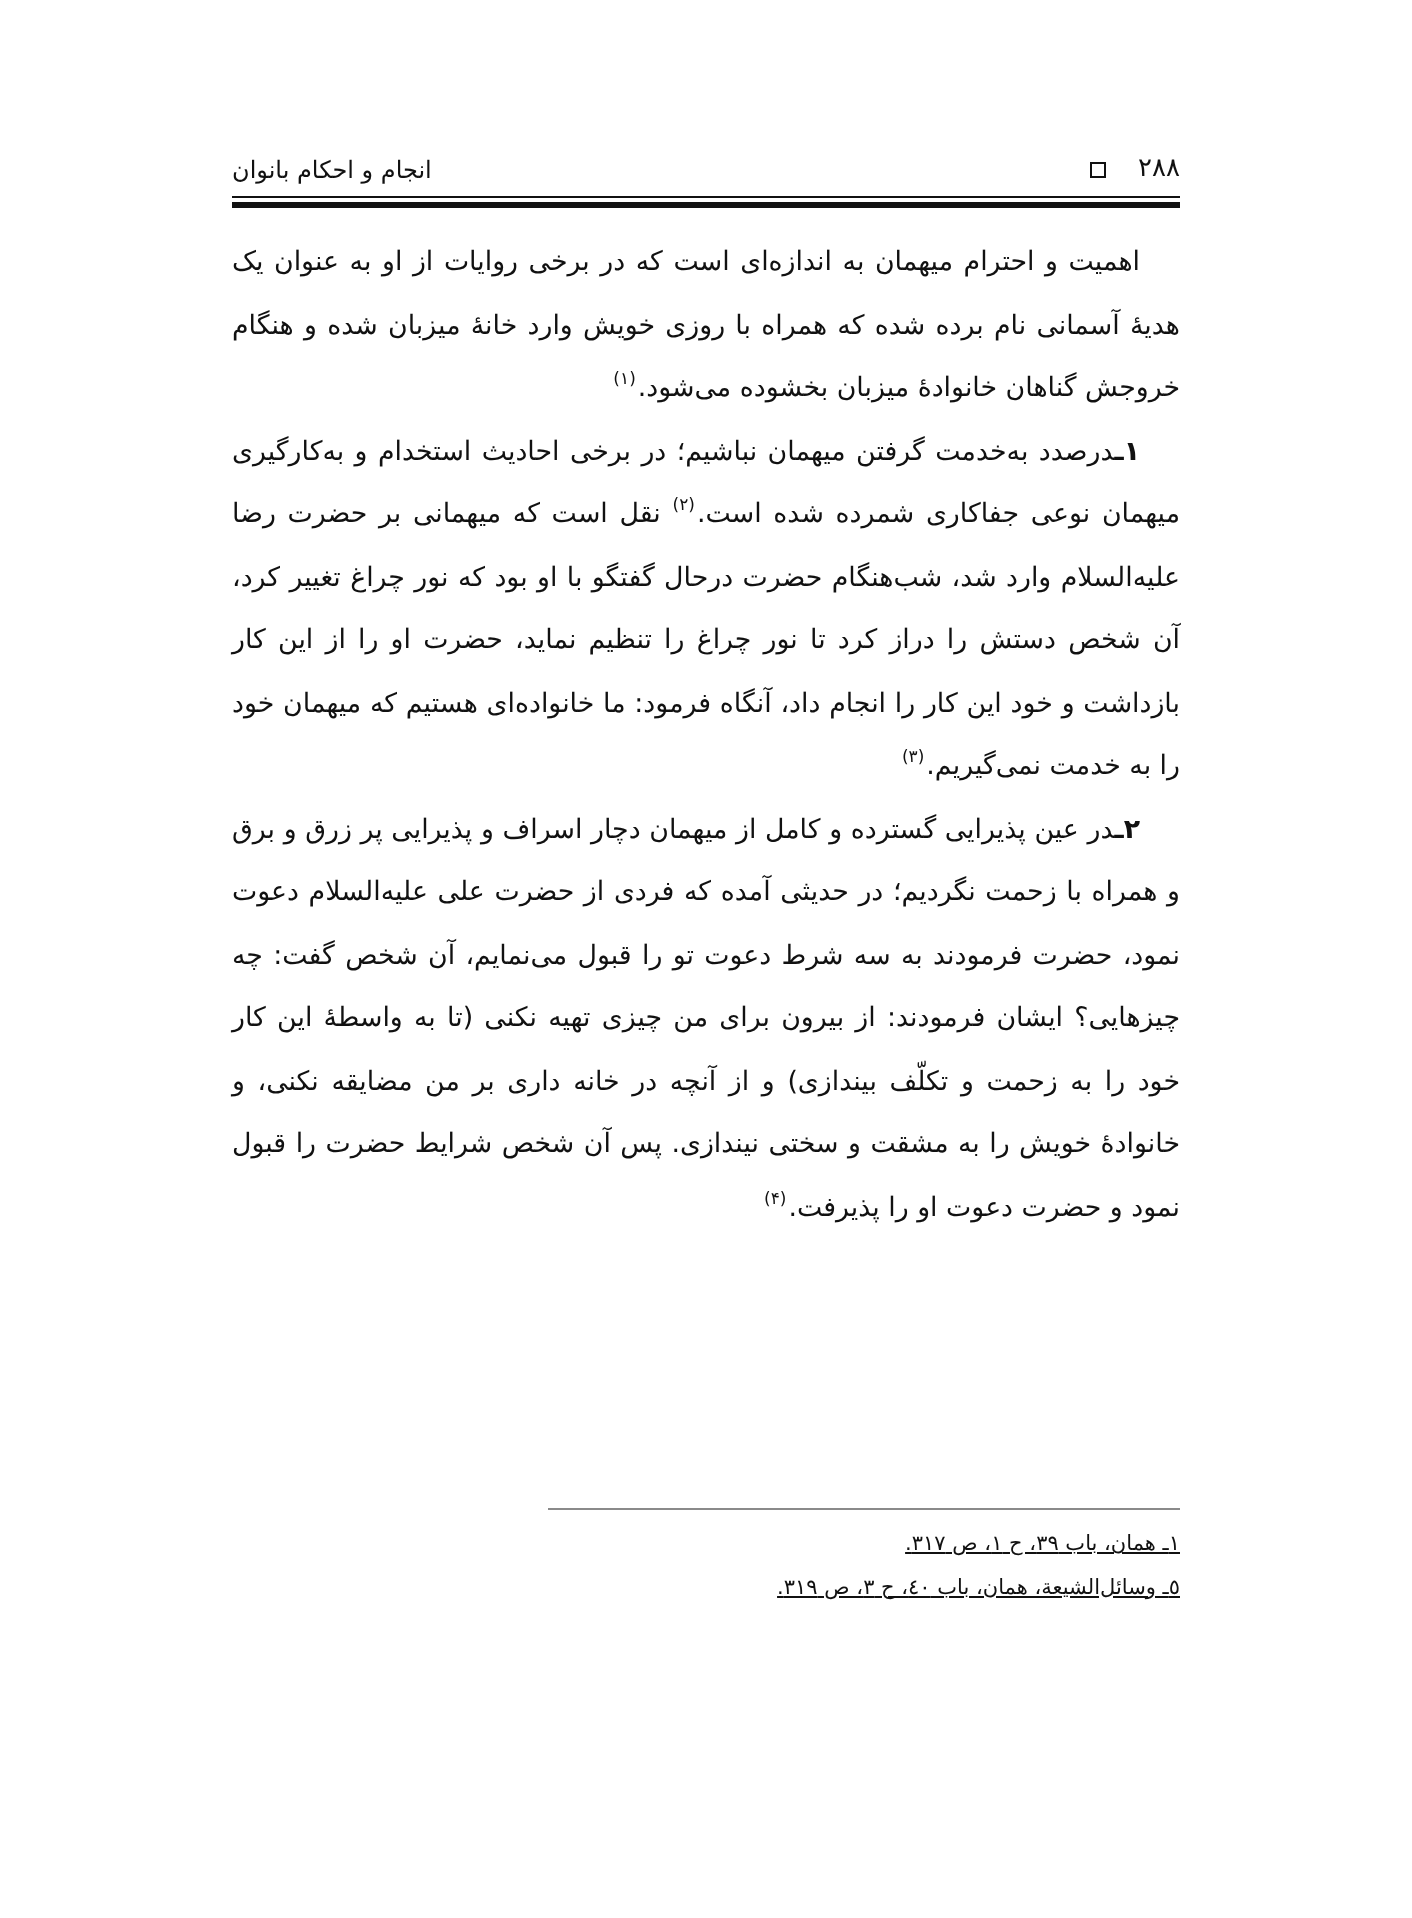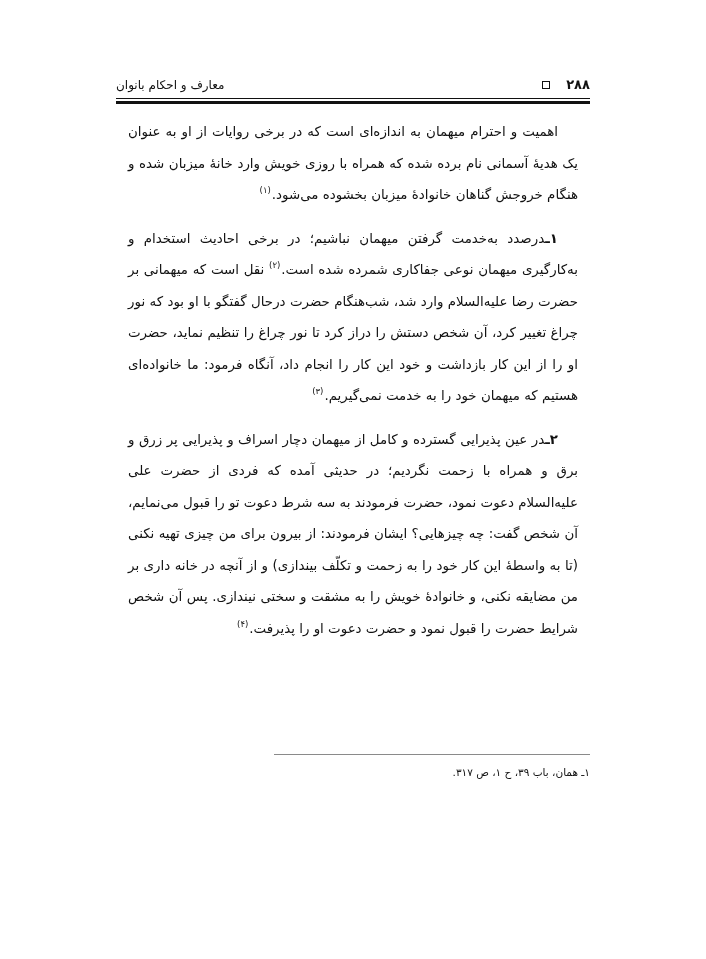--- a/index.html
+++ b/index.html
@@ -27,21 +27,21 @@
       justify-content: space-between;
       align-items: flex-end;
       height: 18px;
       font-size: 12px;
       line-height: 18px;
     }
     .page-num-wrap {
       display: flex;
       align-items: center;
       gap: 16px;
-      font-weight: bold;
+      font-weight: normal;
       font-size: 13px;
     }
     .box-icon {
       display: inline-block;
       width: 8px;
       height: 8px;
       border: 1.3px solid #111;
       box-sizing: border-box;
       margin-left: 2px;
     }
@@ -59,21 +59,21 @@
       background: #111;
     }
     .body-text {
       margin-top: 12px;
       font-size: 13.4px;
       line-height: 31.5px;
       text-align: justify;
       text-align-last: right;
     }
     .body-text p {
-      margin: 12px;
+      margin: 0;
       text-indent: 20px;
     }
     sup {
       font-size: 8.5px;
       line-height: 0;
       vertical-align: 6px;
       margin-right: 1px;
     }
     .item-num {
       font-weight: bold;
@@ -88,42 +88,44 @@
     }
     .footnotes {
       position: absolute;
       right: 116px;
       top: 762px;
       width: 316px;
       direction: rtl;
       font-size: 10.5px;
       line-height: 21.5px;
       text-align: right;
+      text-decoration: underline;
     }
     .footnotes div {
       white-space: nowrap;
     }
   </style>
 </head>
 <body>
 
 <div class="page">
   <div class="running-head">
     <div class="page-num-wrap">
       <span>۲۸۸</span>
       <span class="box-icon"></span>
     </div>
-    <div class="head-title">معارف و احکام بانوان</div>
+    <div class="head-title">انجام و احکام بانوان</div>
   </div>
   <div class="rule-thin"></div>
   <div class="rule-thick"></div>
 
   <div class="body-text">
     <p><span>اهمیت و احترام میهمان به اندازه‌ای است که در برخی روایات از او به عنوان یک هدیهٔ آسمانی نام برده شده که همراه با روزی خویش وارد خانهٔ میزبان شده و هنگام خروجش گناهان خانوادهٔ میزبان بخشوده می‌شود.</span><sup>(۱)</sup></p>
     <p><span class="item-num">۱ـ</span><span>درصدد به‌خدمت گرفتن میهمان نباشیم؛ در برخی احادیث استخدام و به‌کارگیری میهمان نوعی جفاکاری شمرده شده است.</span><sup>(۲)</sup><span> نقل است که میهمانی بر حضرت رضا علیه‌السلام وارد شد، شب‌هنگام حضرت درحال گفتگو با او بود که نور چراغ تغییر کرد، آن شخص دستش را دراز کرد تا نور چراغ را تنظیم نماید، حضرت او را از این کار بازداشت و خود این کار را انجام داد، آنگاه فرمود: ما خانواده‌ای هستیم که میهمان خود را به خدمت نمی‌گیریم.</span><sup>(۳)</sup></p>
     <p><span class="item-num">۲ـ</span><span>در عین پذیرایی گسترده و کامل از میهمان دچار اسراف و پذیرایی پر زرق و برق و همراه با زحمت نگردیم؛ در حدیثی آمده که فردی از حضرت علی علیه‌السلام دعوت نمود، حضرت فرمودند به سه شرط دعوت تو را قبول می‌نمایم، آن شخص گفت: چه چیزهایی؟ ایشان فرمودند: از بیرون برای من چیزی تهیه نکنی (تا به واسطهٔ این کار خود را به زحمت و تکلّف بیندازی) و از آنچه در خانه داری بر من مضایقه نکنی، و خانوادهٔ خویش را به مشقت و سختی نیندازی. پس آن شخص شرایط حضرت را قبول نمود و حضرت دعوت او را پذیرفت.</span><sup>(۴)</sup></p>
   </div>
 </div>
 
 <div class="fn-rule"></div>
 <div class="footnotes">
   <div>۱ـ همان، باب ۳۹، ح ۱، ص ۳۱۷.</div>
+  <div>٥ـ وسائل‌الشیعة، همان، باب ٤٠، ح ۳، ص ۳۱۹.</div>
 </div>
 
 </body></html>

